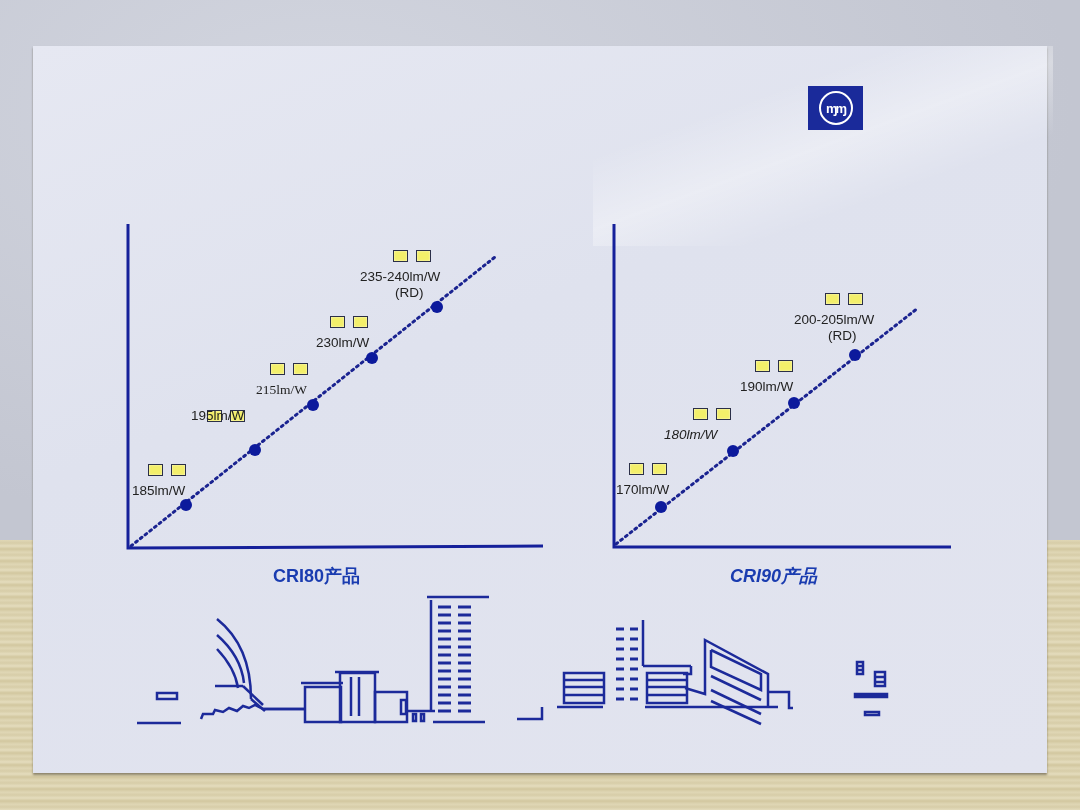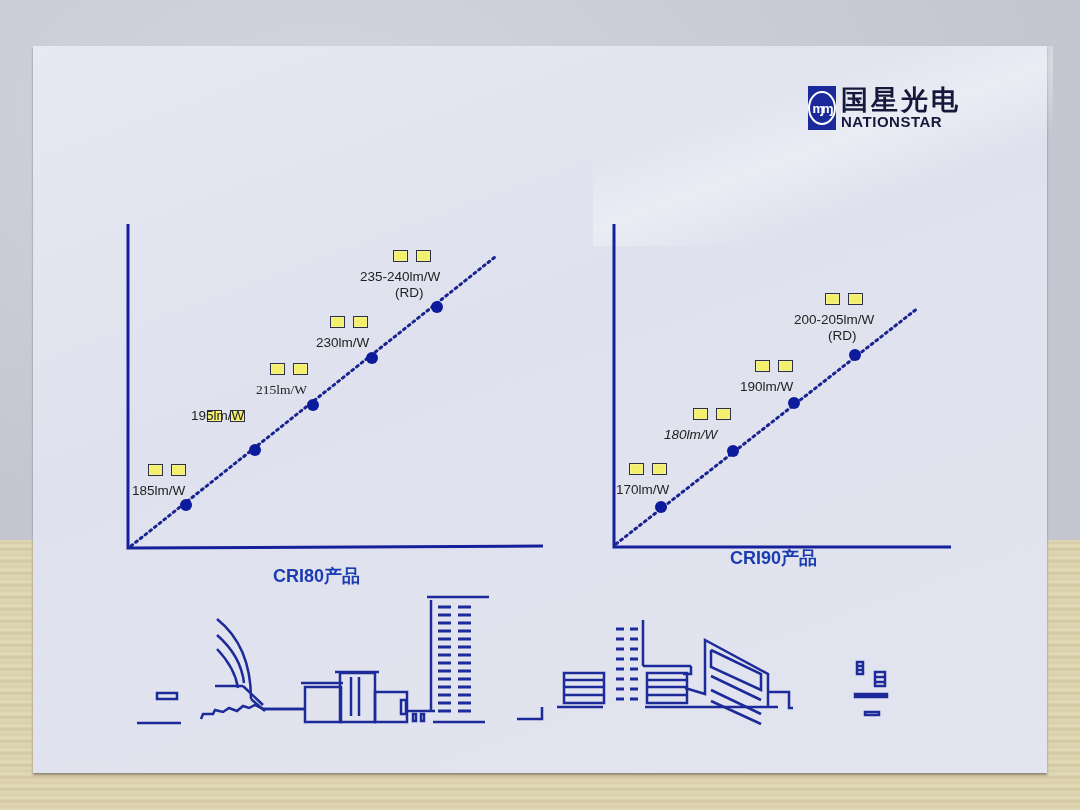--- a/index.html
+++ b/index.html
@@ -13,21 +13,21 @@
     .table { position:absolute; left:0; top:540px; width:1080px; height:270px;
       background: repeating-linear-gradient(180deg,#e0d7b6 0px,#d7cda8 3px,#e4dcbd 6px,#d2c79f 9px,#ded5b3 12px); }
     .board {
       position:absolute; left:33px; top:46px; width:1014px; height:727px;
       background: linear-gradient(160deg,#e6e8f2 0%,#dfe2ee 40%,#e2e4ef 100%);
       box-shadow: 0 2px 2px rgba(60,50,30,0.5);
     }
     .gloss { position:absolute; left:560px; top:0; width:460px; height:200px;
       background: linear-gradient(160deg, rgba(255,255,255,0) 30%, rgba(255,255,255,0.35) 50%, rgba(255,255,255,0) 70%); pointer-events:none; }
     .logo { position:absolute; left:775px; top:40px; display:flex; align-items:center; }
-    .logo-mark { width:28px; height:44px; background:#1a2a9a; display:flex; align-items:center; justify-content:center; }
+    .logo-mark { width:55px; height:44px; background:#1a2a9a; display:flex; align-items:center; justify-content:center; }
     .logo-mark .ring { width:30px; height:30px; border:2px solid #fff; border-radius:50%; color:#fff; font-size:13px; font-weight:bold; display:flex; align-items:center; justify-content:center; letter-spacing:-2px; }
     .logo-text { margin-left:5px; color:#15183a; }
     .logo-cn { font-size:27px; font-weight:bold; line-height:28px; letter-spacing:3px; }
     .logo-en { font-size:15px; font-weight:bold; line-height:16px; letter-spacing:0.5px; }
     .title { position:absolute; left:340px; top:103px; font-size:37px; font-weight:bold; color:#1538b8; letter-spacing:1px; }
     .chart-svg { position:absolute; left:0; top:0; }
     .pt-label { position:absolute; font-size:13.5px; color:#222; text-align:center; font-weight:500; line-height:16px; white-space:nowrap; }
     .chips { position:absolute; display:flex; gap:8px; }
     .chip { width:13px; height:10px; background:#f3ef6a; border:1.5px solid #2b2f48; box-shadow: inset 0 0 2px #fffbe0; }
     .cri-label { position:absolute; font-size:18px; font-weight:bold; color:#1a3cb0; }
@@ -39,24 +39,20 @@
 <div class="wall"></div>
 <div class="table"></div>
 
 <div class="board">
   <div class="gloss"></div>
 
   <div class="logo">
     <div class="logo-mark">
       <div class="ring">ɱɱ</div>
     </div>
-    <div class="logo-text">
-      <div class="logo-cn">国星光电</div>
-      <div class="logo-en">NATIONSTAR</div>
-    </div>
   </div>
 
 
   <svg class="chart-svg" width="1014" height="727">
 
     <g stroke="#15209a" stroke-width="3" fill="none">
       <polyline points="95,178 95,502 510,500"></polyline>
     </g>
     <line x1="98" y1="500" x2="462" y2="211" stroke="#1a2390" stroke-width="3" stroke-dasharray="2 4" stroke-linecap="round"></line>
     <g fill="#0c1a9c">
@@ -129,21 +125,21 @@
   <div class="pt-label" style="left:707px;top:333px;text-align:center;">190lm/W</div>
 
   <div class="chips" style="left:792px;top:247px;">
       <div class="chip"></div>
       <div class="chip"></div>
     </div>
   <div class="pt-label" style="left:761px;top:266px;">200-205lm/W</div>
   <div class="pt-label" style="left:795px;top:282px;">(RD)</div>
 
   <div class="cri-label" style="left:240px;top:518px;">CRI80产品</div>
-  <div class="cri-label" style="left:697px;top:500px;">CRI90产品</div>
+  <div class="cri-label" style="left:697px;top:518px;font-style:italic;">CRI90产品</div>
 
   <svg class="city" width="1014" height="727" fill="none" stroke="#1c2a9a" stroke-width="2.5">
 
     <rect x="124" y="647" width="20" height="6"></rect>
     <line x1="104" y1="677" x2="148" y2="677"></line>
     <path d="M184 573 Q218 600 218 653"></path>
     <path d="M184 589 Q208 610 211 637"></path>
     <path d="M184 603 Q202 622 205 642"></path>
     <line x1="182" y1="640" x2="210" y2="640"></line>
     <line x1="210" y1="640" x2="230" y2="659"></line>

